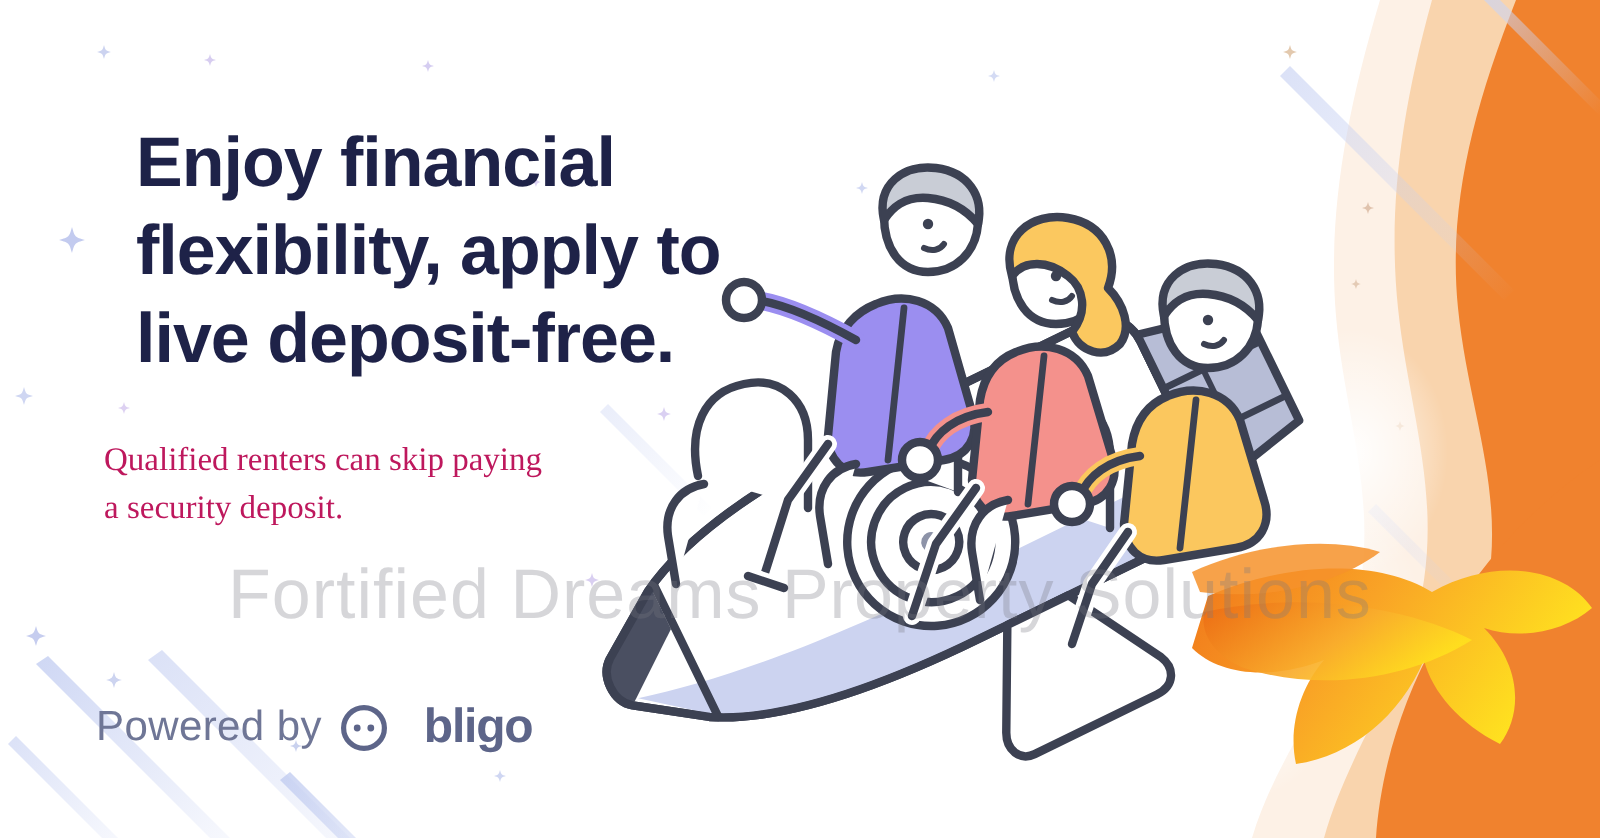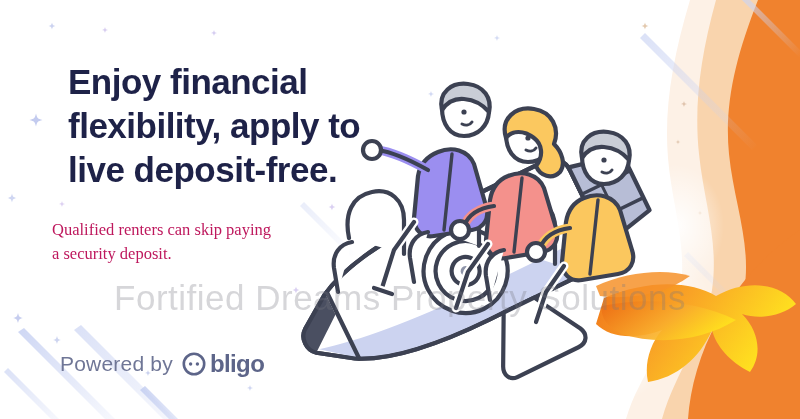--- a/index.html
+++ b/index.html
@@ -45,38 +45,38 @@
     font-family: Liberation Serif, serif;
     font-size: 16.5px;
     line-height: 24px;
     font-weight: normal;
     color: #be185d;
     white-space: pre-line;
   }
   
   #powered-by {
     position: absolute;
-    left: 60px;
+    left: 48px;
     top: 350px;
     z-index: 45;
     display: flex;
     align-items: center;
     gap: 9px;
   }
   #powered-by-label {
     font-family: "Liberation Sans", sans-serif;
     font-size: 21px;
     font-weight: normal;
     color: #6f7696;
     letter-spacing: 0.2px;
   }
   #obligo-logo {
     display: flex;
     align-items: center;
-    gap: 4px;
+    gap: 18px;
   }
   #obligo-wordmark {
     font-family: "Liberation Sans", sans-serif;
     font-size: 24px;
     font-weight: bold;
     color: #5d6589;
     letter-spacing: -0.6px;
   }
   
   #watermark {

